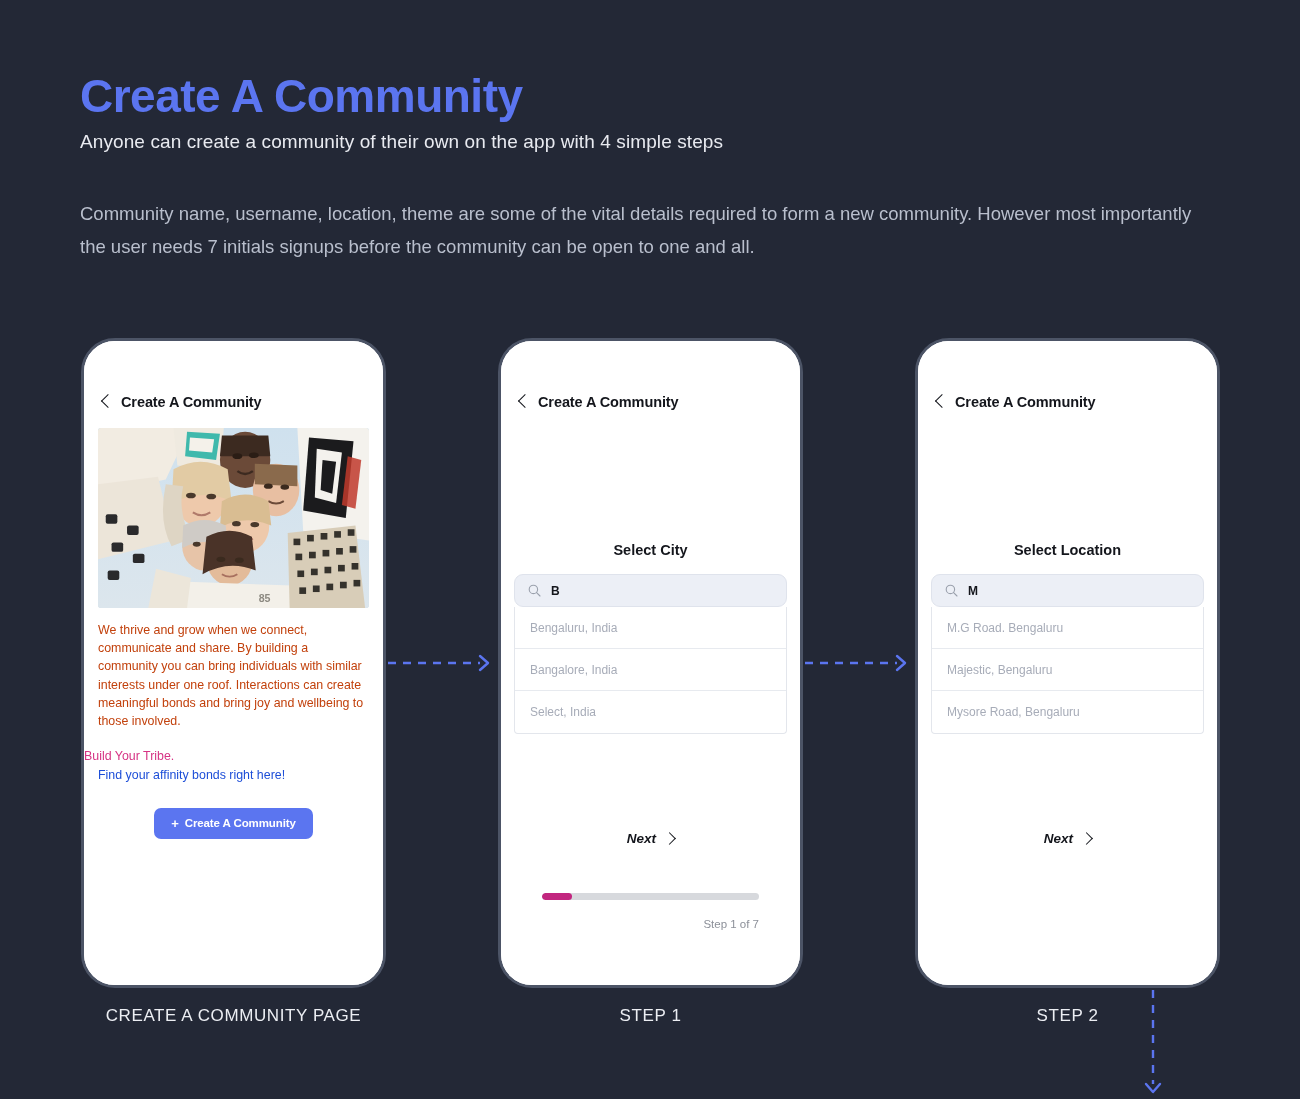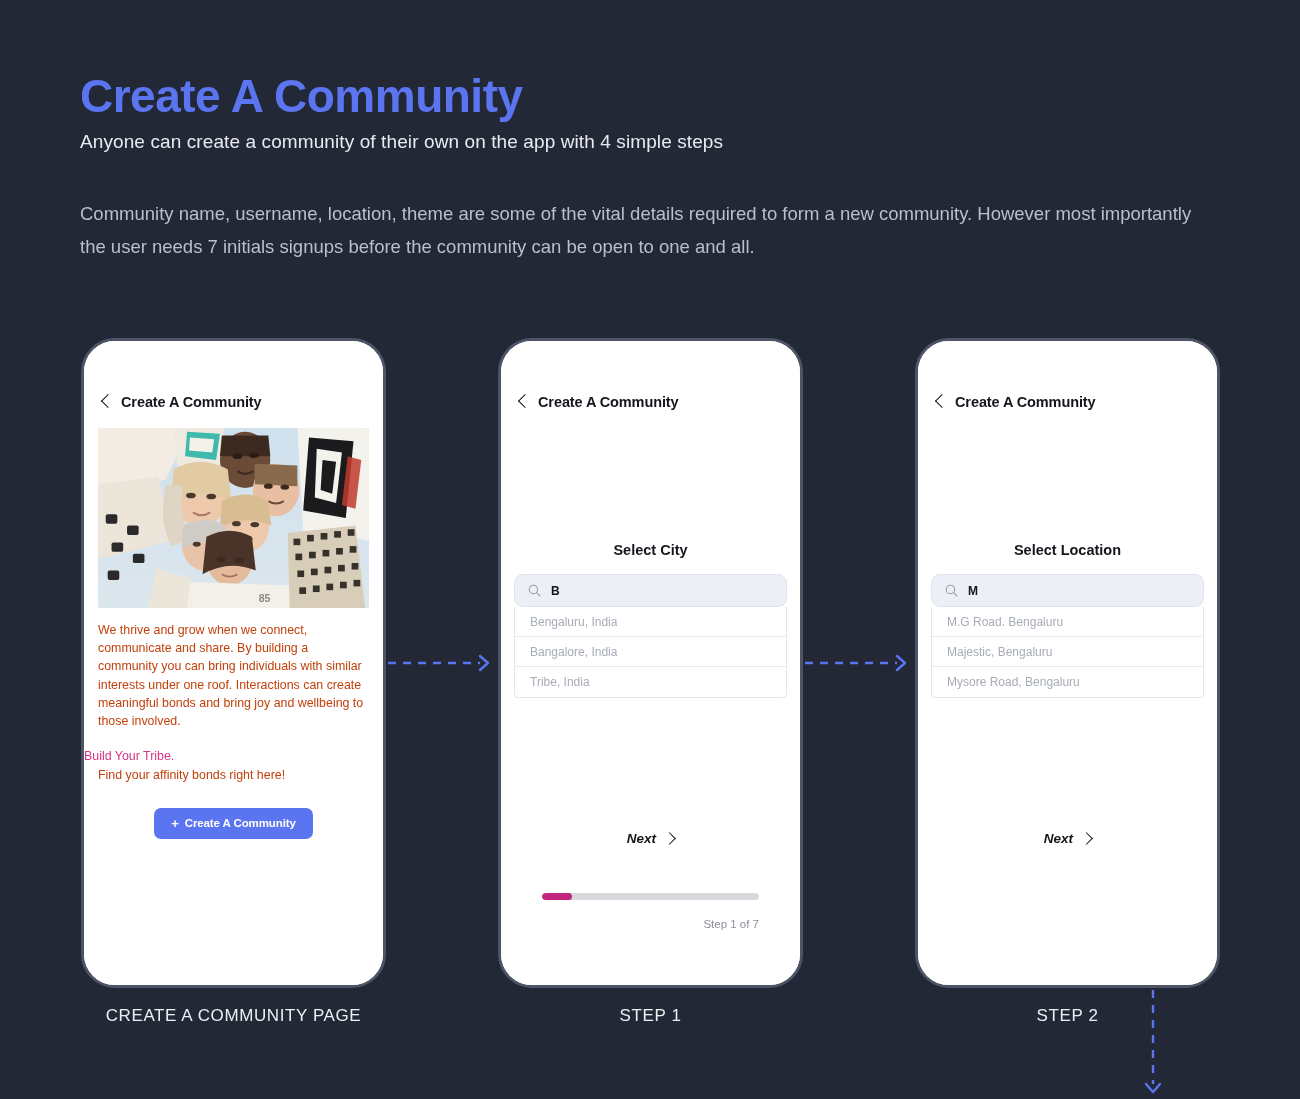--- a/index.html
+++ b/index.html
@@ -112,21 +112,21 @@
   .tribe-line {
     margin-top: 17px;
     font-size: 12.4px;
     line-height: 1.47;
     color: #d63384;
     font-weight: 500;
   }
   .tribe-sub {
     font-size: 12.4px;
     line-height: 1.47;
-    color: #c2410c;
+    color: #1d4ed8;
   }
 
   .cta-wrap { display: flex; justify-content: center; margin-top: 24px; }
   .cta-button {
     background: #5b75f0;
     color: #ffffff;
     font-size: 11.5px;
     font-weight: bold;
     border: none;
     border-radius: 7px;
@@ -168,21 +168,21 @@
     color: #14161c;
   }
 
   .suggest-list {
     margin: 0 13px;
     border: 1px solid #e3e6ec;
     border-top: none;
     border-radius: 0 0 4px 4px;
   }
   .suggest-item {
-    height: 30px;
+    height: 42px;
     display: flex;
     align-items: center;
     padding: 0 15px;
     font-size: 12px;
     color: #a7acb8;
     border-bottom: 1px solid #e7eaef;
     cursor: pointer;
   }
   .suggest-item:last-child { border-bottom: none; }
 
@@ -400,21 +400,21 @@
           <circle cx="5.4" cy="5.4" r="4.2" fill="none" stroke="#9aa0ac" stroke-width="1.1"></circle>
           <line x1="8.6" y1="8.6" x2="12" y2="12" stroke="#9aa0ac" stroke-width="1.1" stroke-linecap="round"></line>
         </svg>
       </span>
       <span class="search-value">B</span>
     </div>
 
     <div class="suggest-list">
       <div class="suggest-item">Bengaluru, India</div>
       <div class="suggest-item">Bangalore, India</div>
-      <div class="suggest-item">Tribe, India</div>
+      <div class="suggest-item">Select, India</div>
     </div>
 
     <div class="next-row">
       <span class="next-label">Next</span>
       <span class="next-chevron"></span>
     </div>
 
     <div class="progress-wrap">
       <div class="progress-track">
         <div class="progress-fill" id="p2fill" style="width: 14%;"></div>

